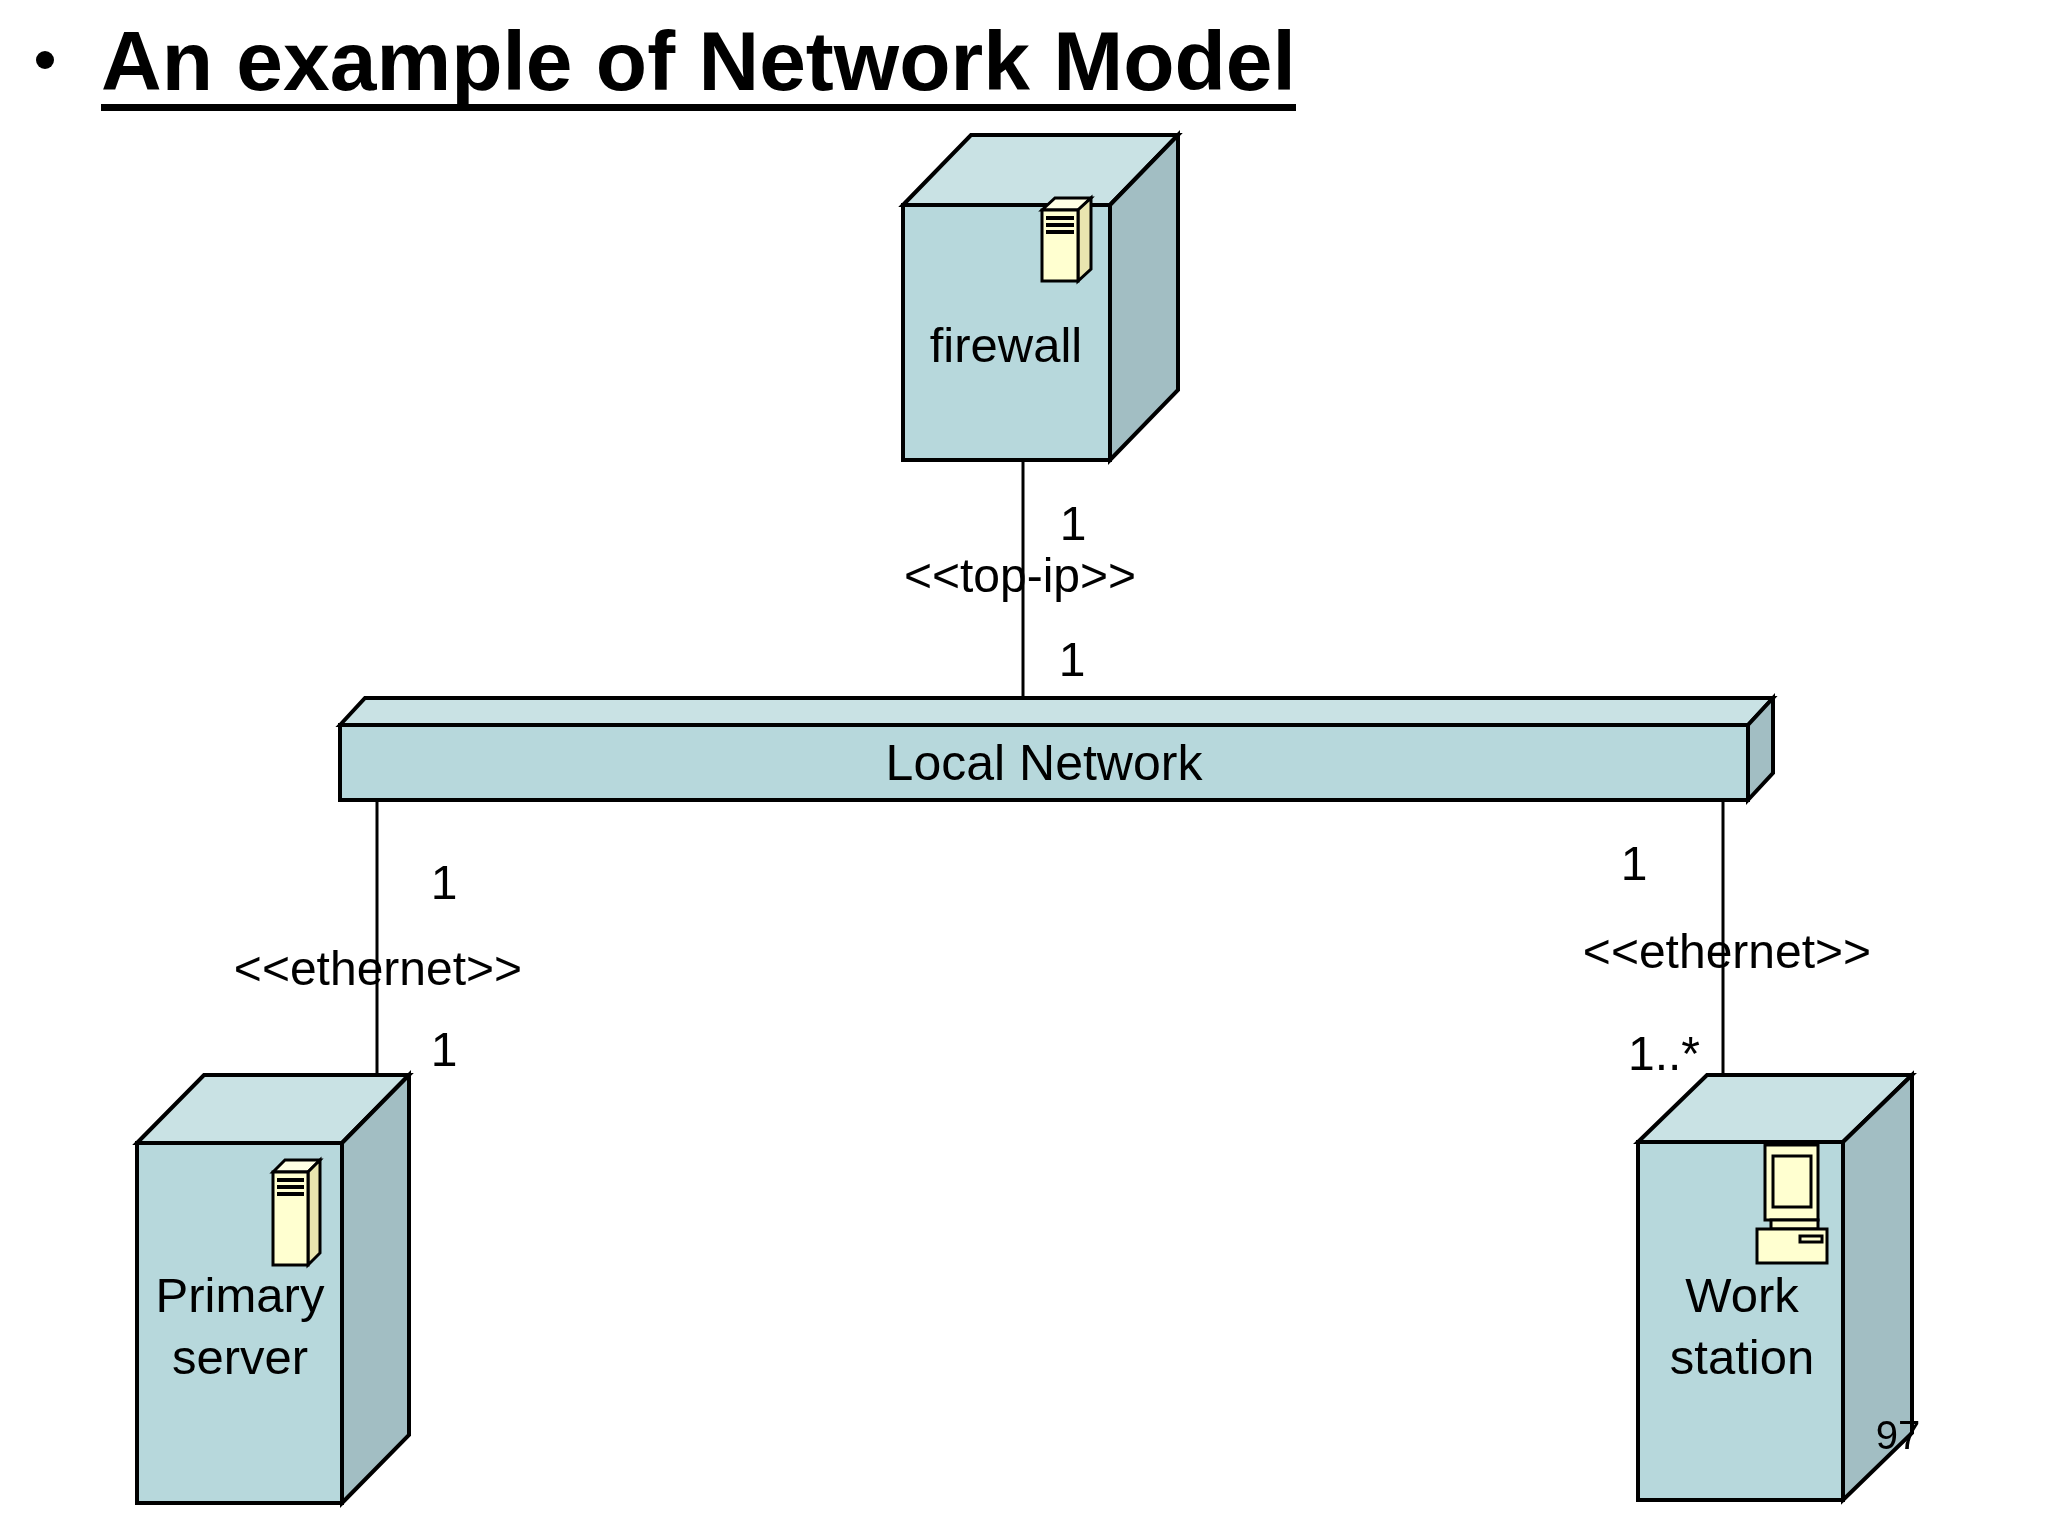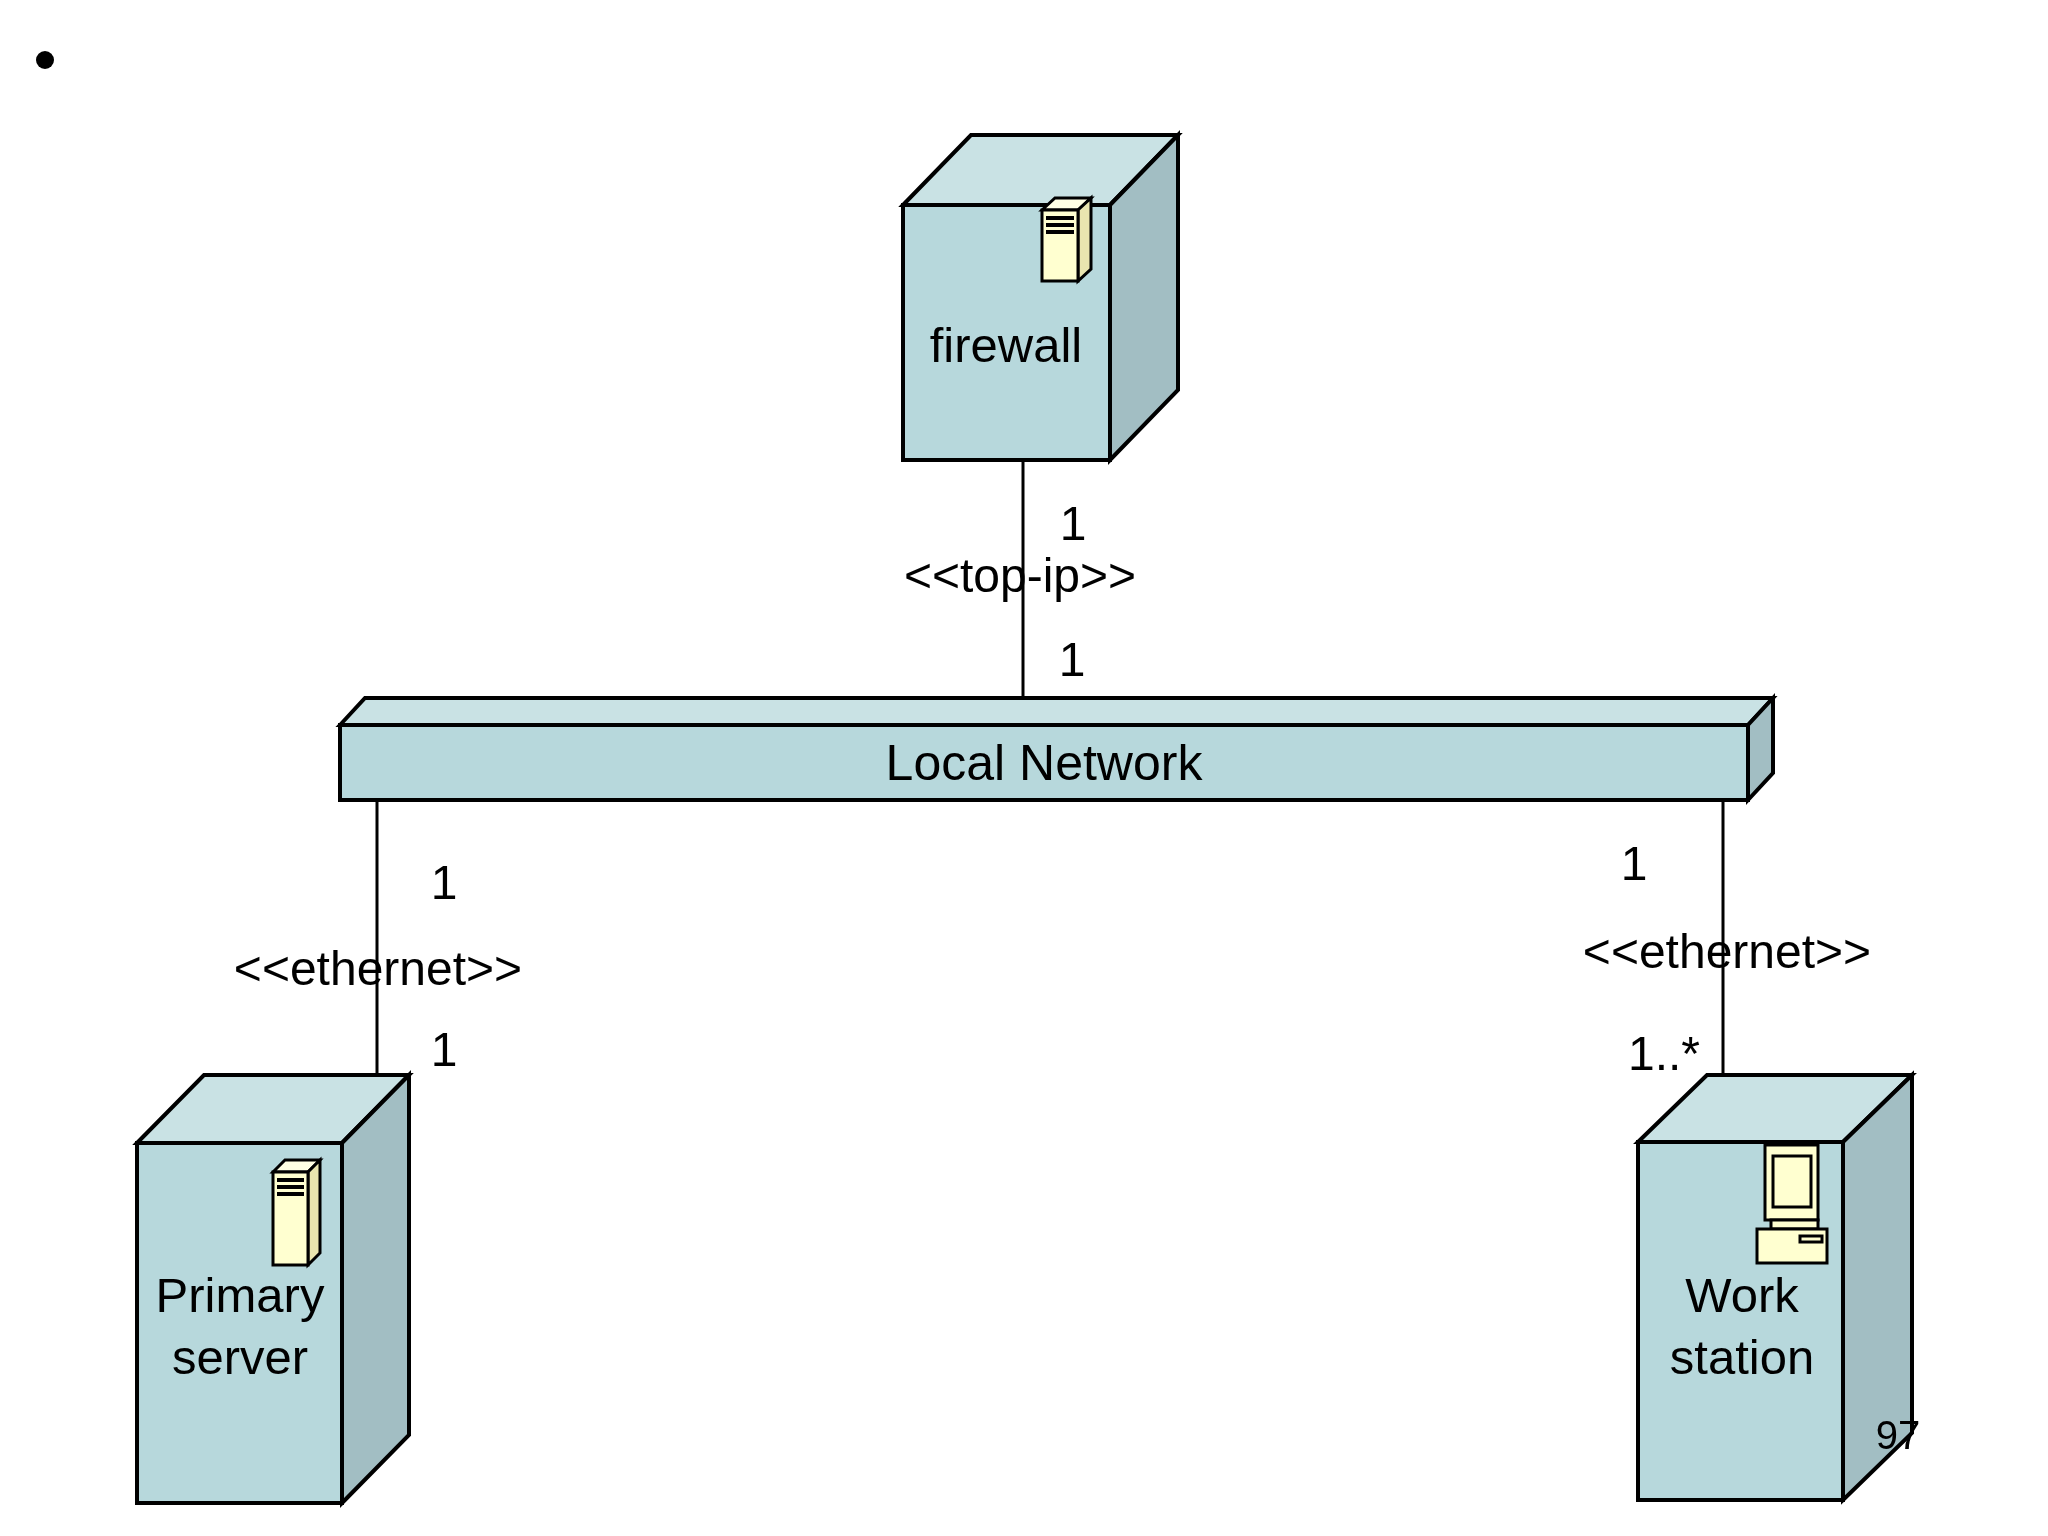--- a/index.html
+++ b/index.html
@@ -65,20 +65,21 @@
   svg text.link-label { font-size: 48px; }
   svg text.page-num   { font-size: 40px; }
   .mid { text-anchor: middle; }
 </style>
 </head>
 <body>
 
 <div class="slide">
 
   <span class="bullet"></span>
+  <span class="title">An example of Network Model</span>
 
   <svg class="diagram" viewBox="0 0 2048 1536">
 
     <g>
       <line class="connector" x1="1023" y1="460" x2="1023" y2="700"></line>
       <text class="link-label mid" x="1073" y="540">1</text>
       <text class="link-label mid" x="1020" y="592">&lt;&lt;top-ip&gt;&gt;</text>
       <text class="link-label mid" x="1072" y="676">1</text>
     </g>
 

